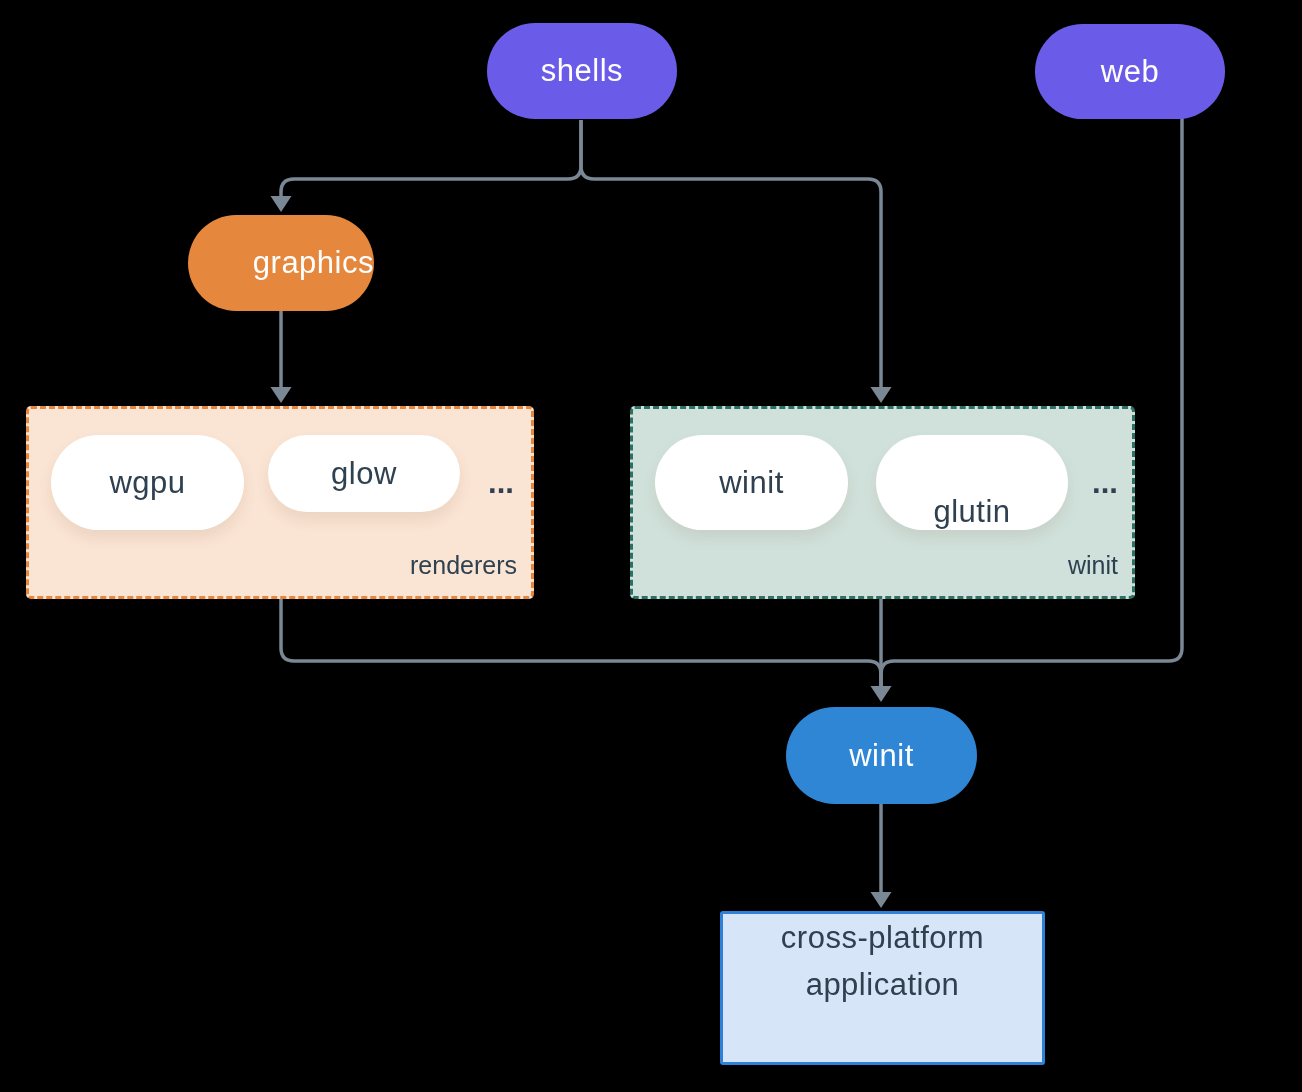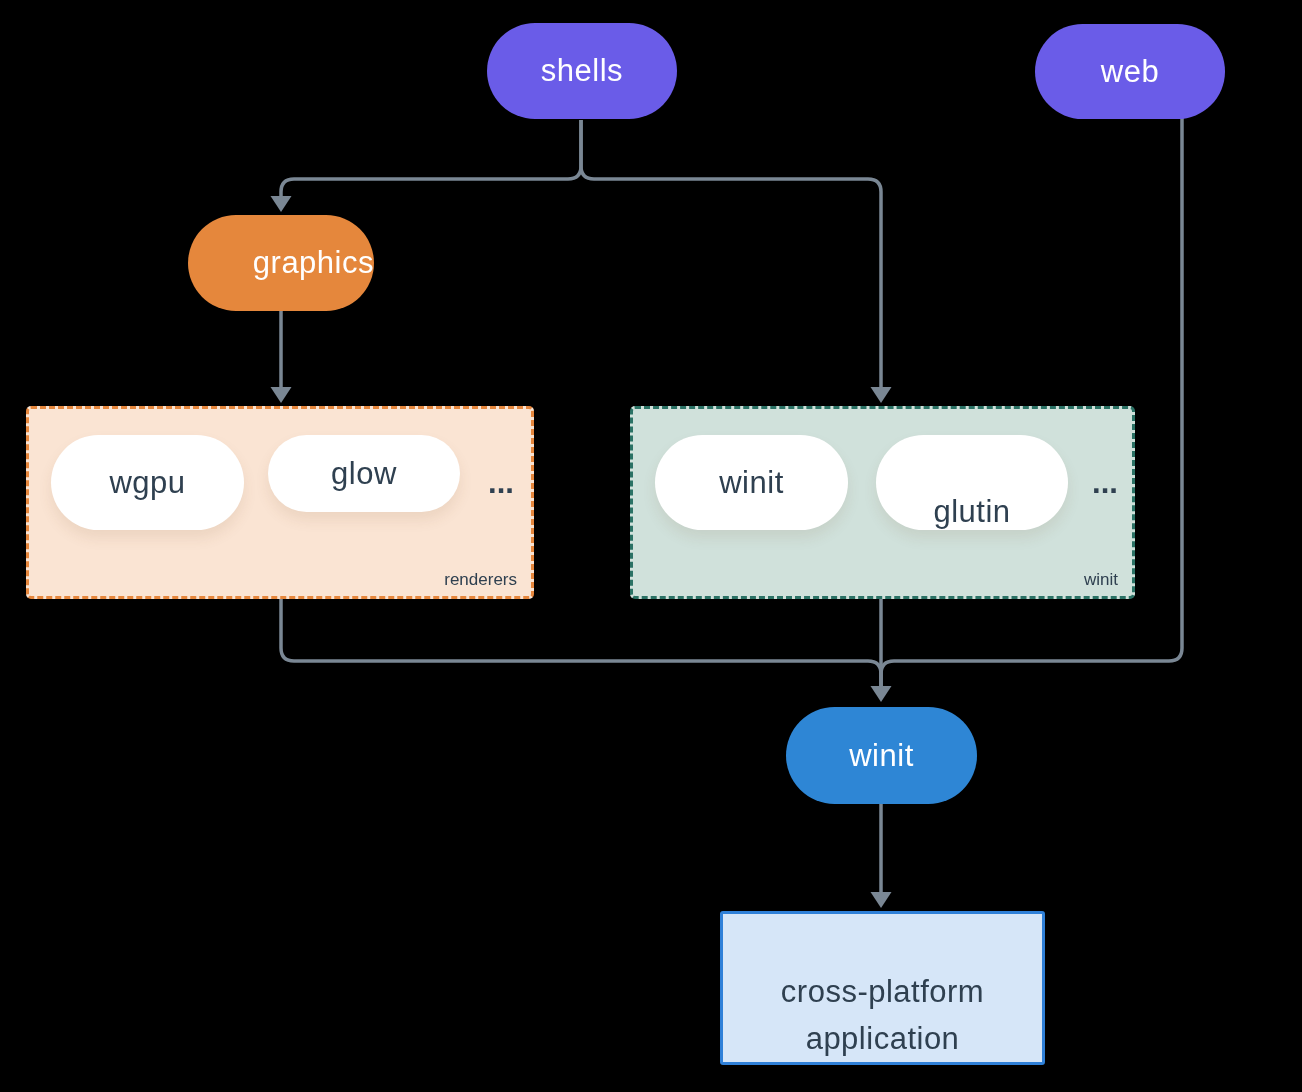--- a/index.html
+++ b/index.html
@@ -58,31 +58,31 @@
     box-shadow:0 8px 14px rgba(120,80,40,0.10);
   }
   .ellipsis{
     position:absolute;
     display:flex;align-items:center;justify-content:center;
     color:var(--text-dark);
     font-size:31px;font-weight:bold;
   }
   .group-label{
     position:absolute;
-    right:14px;bottom:6px;
+    right:14px;bottom:16px;
     color:var(--text-dark);
-    font-size:17px;
+    font-size:25px;
   }
   .app-box{
     position:absolute;
     box-sizing:border-box;
     background:var(--app-bg);
     border:3px solid var(--app-border);
     border-radius:3px;
-    display:flex;flex-direction:column;align-items:center;justify-content:flex-end;
+    display:flex;flex-direction:column;align-items:center;justify-content:flex-start;
     color:var(--text-dark);
     font-size:31px;
     line-height:47px;
     letter-spacing:.5px;
   }
   
   #node-native{left:487px;top:23px;width:190px;height:96px;}
   #node-web{left:1035px;top:24px;width:190px;height:95px;}
   #node-graphics{left:188px;top:215px;width:186px;height:96px;justify-content:flex-end;}
   #node-iced{left:786px;top:707px;width:191px;height:97px;}

